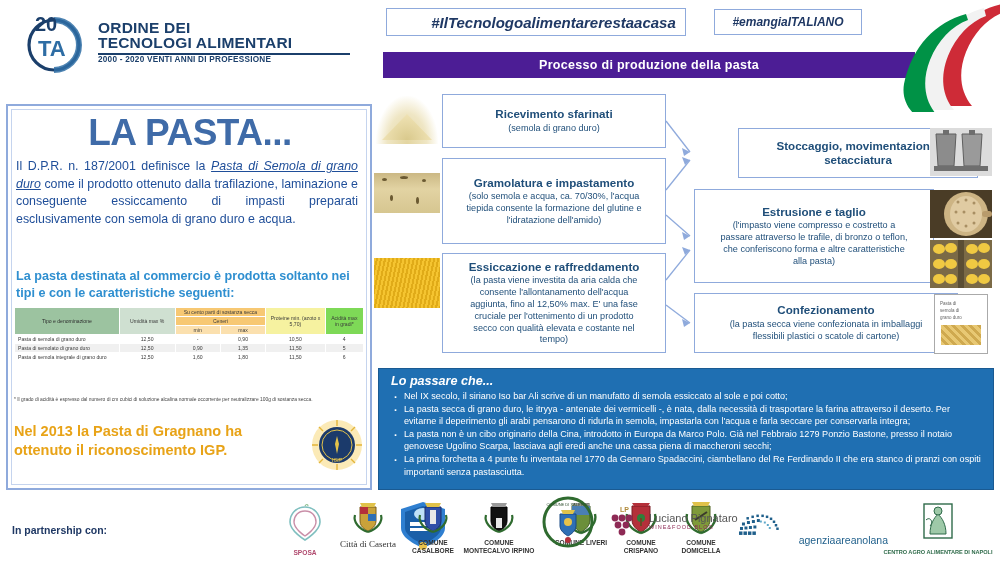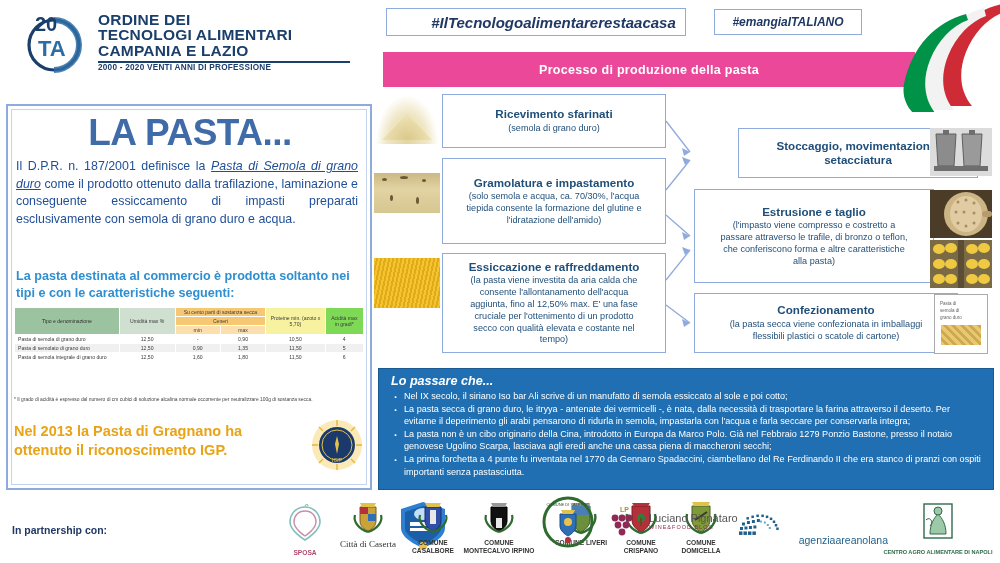--- a/index.html
+++ b/index.html
@@ -28,21 +28,21 @@
   
   .hashtag{
     border:1px solid #8faadc;background:#fff;color:#1f3864;
     font-style:italic;font-weight:bold;display:flex;align-items:center;justify-content:center;
   }
   #hashtag-1{left:386px;top:8px;width:300px;height:28px;font-size:15px;padding-left:35px;}
   #hashtag-2{left:714px;top:9px;width:148px;height:26px;font-size:12px;}
 
   
   #process-banner{
-    left:383px;top:52px;width:532px;height:35px;background:#ec4899;
+    left:383px;top:52px;width:532px;height:26px;background:#4c1d95;
     display:flex;align-items:center;justify-content:center;
     color:#fff;font-weight:bold;font-size:12.5px;letter-spacing:.3px;
   }
 
   
   #flag-swirl{right:0;top:0;width:160px;height:112px;}
 
   
   #left-panel{
     left:6px;top:104px;width:366px;height:386px;
@@ -158,21 +158,20 @@
       <svg width="76" height="62" viewBox="0 0 76 62">
         <circle cx="40" cy="34" r="25" fill="none" stroke="#1b3f6b" stroke-width="3.2"></circle>
         <path d="M40 9 A25 25 0 0 1 40 59" fill="none" stroke="#2e6da4" stroke-width="6" opacity=".85"></path>
         <text x="21" y="20" font-family="Liberation Sans, sans-serif" font-size="20" font-weight="bold" fill="#1b3f6b">20</text>
         <text x="24" y="45" font-family="Liberation Sans, sans-serif" font-size="22" font-weight="bold" fill="#2e6da4">TA</text>
       </svg>
     </div>
     <div class="logo-text">
       <div class="l1"><span>ORDINE DEI</span></div>
       <div class="l2"><span>TECNOLOGI ALIMENTARI</span></div>
-      <div class="l3"><span>CAMPANIA E LAZIO</span></div>
       <div class="logo-rule"></div>
       <div class="l4"><span>2000 - 2020 VENTI ANNI DI PROFESSIONE</span></div>
     </div>
   </div>
 
   <div class="abs hashtag" id="hashtag-1">#IlTecnologoalimentarerestaacasa</div>
   <div class="abs hashtag" id="hashtag-2">#emangiaITALIANO</div>
 
   <div class="abs" id="process-banner">Processo di produzione della pasta</div>
 

